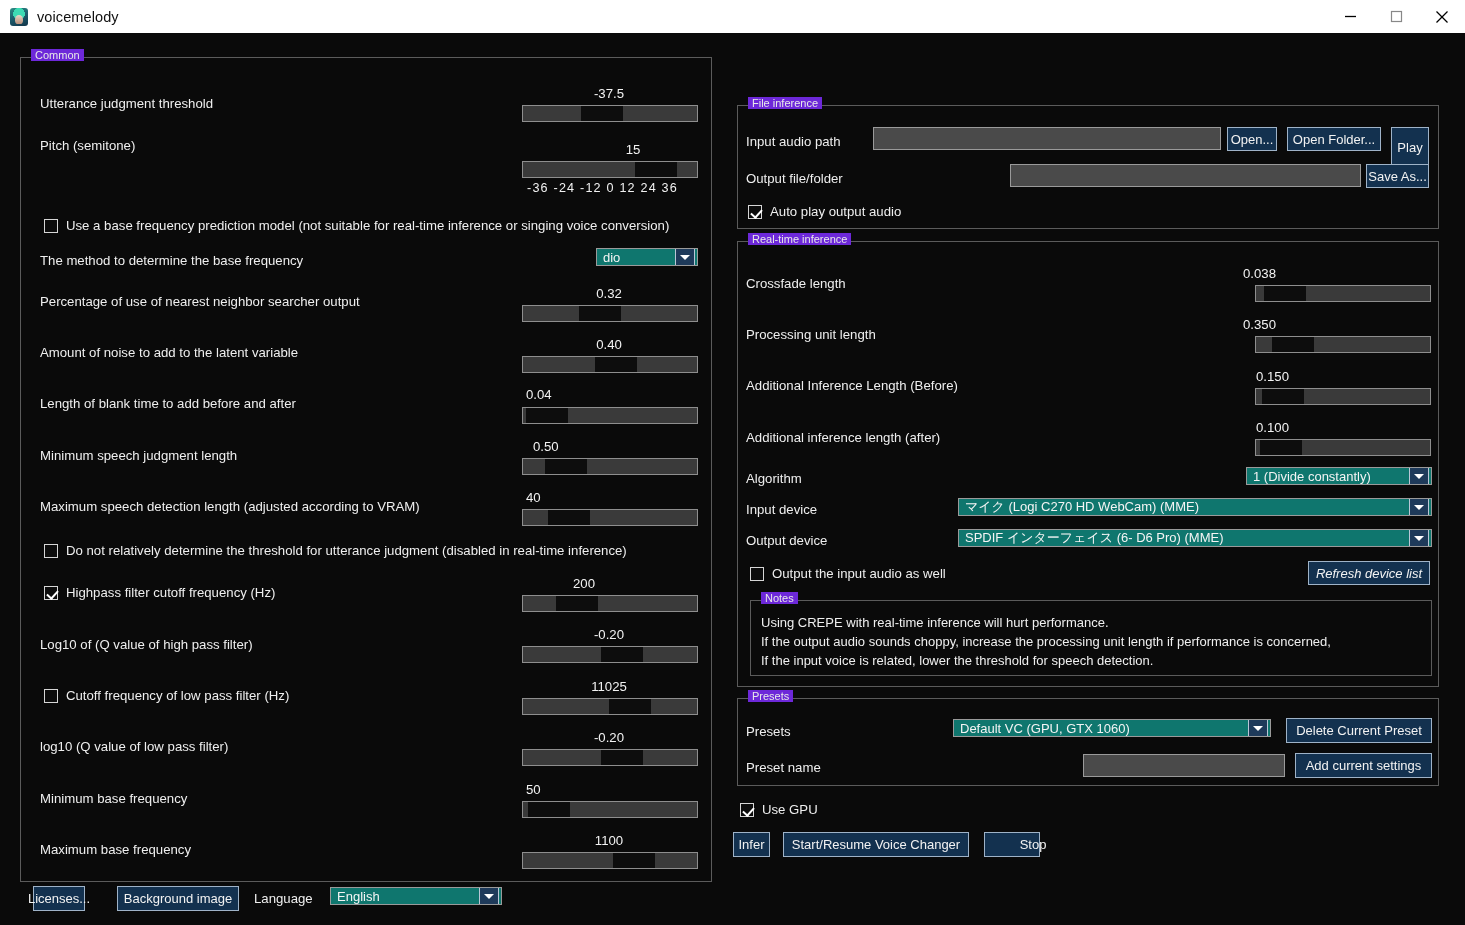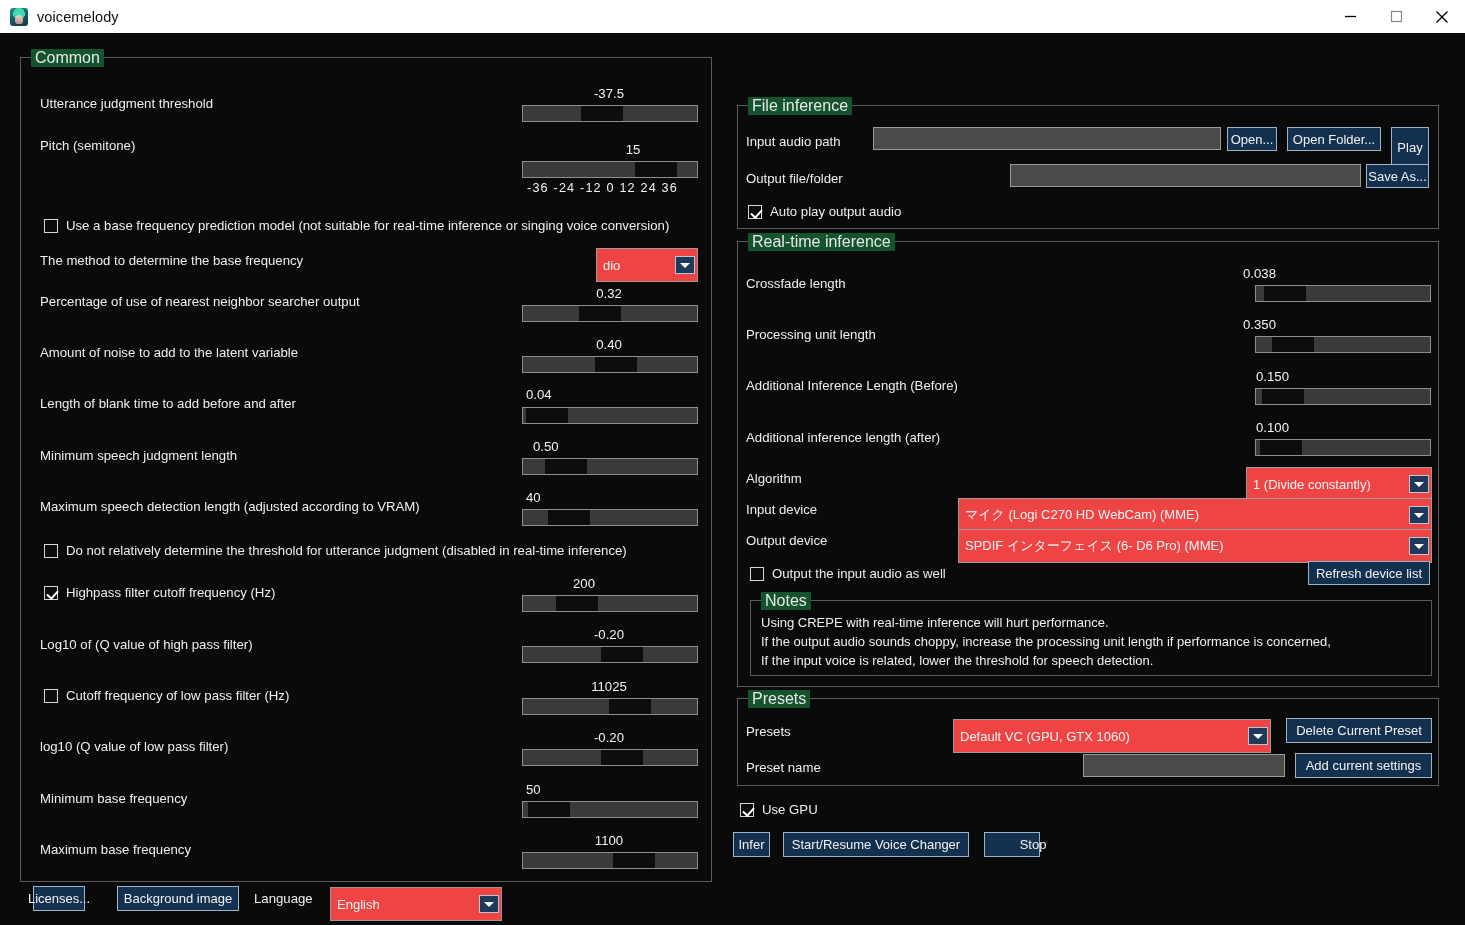--- a/index.html
+++ b/index.html
@@ -46,23 +46,23 @@
   .tb-btn svg { display:block; }
 
   
   .group {
     position:absolute;
     border:1px solid #5b5b5b;
     background:transparent;
   }
   .group > .legend {
     position:absolute; top:-9px; left:10px;
-    background:#14532d;
+    background:#6d28d9;
     padding:0 4px;
-    font-size:16px; color:#e8e8e8;
+    font-size:11px; color:#e8e8e8;
     white-space:nowrap;
   }
   .lbl {
     position:absolute;
     font-size:13.2px; color:#efefef;
     white-space:nowrap;
     line-height:16px;
   }
 
   
@@ -105,22 +105,22 @@
     width:5px; height:9px;
     border:solid #ffffff;
     border-width:0 2px 2px 0;
     transform:rotate(42deg);
   }
   .cbrow .cbtext { font-size:13.2px; color:#efefef; white-space:nowrap; }
 
   
   .combo {
     position:absolute;
-    height:34px;
-    background:#ef4444;
+    height:18px;
+    background:#0f766e;
     border:1px solid #9a9a9a;
     display:flex; align-items:center;
     overflow:hidden;
   }
   .combo .ctext {
     flex:1; padding-left:6px;
     font-size:13px; color:#f4f4f4;
     white-space:nowrap; overflow:hidden;
   }
   .combo .carrow {
@@ -373,21 +373,21 @@
       <div class="ctext">SPDIF インターフェイス (6- D6 Pro) (MME)</div>
       <div class="carrow">
           <i></i>
         </div>
     </div>
 
     <div class="cbrow" style="left:12px; top:324px;">
       <div class="cbox"></div>
       <div class="cbtext">Output the input audio as well</div>
     </div>
-    <div class="btn" style="left:570px; top:319px; width:122px; height:24px;">Refresh device list</div>
+    <div class="btn" style="left:570px; top:319px; width:122px; height:24px;font-style:italic;">Refresh device list</div>
 
     <div class="group" style="left:12px; top:358px; width:682px; height:76px;padding-left:12px;">
       <div class="legend">Notes</div>
       <div class="notes-text" style="left:10px; top:12px;">Using CREPE with real-time inference will hurt performance.</div>
       <div class="notes-text" style="left:10px; top:31px;">If the output audio sounds choppy, increase the processing unit length if performance is concerned,</div>
       <div class="notes-text" style="left:10px; top:50px;">If the input voice is related, lower the threshold for speech detection.</div>
     </div>
   </div>
 
   <div class="group" style="left:737px; top:698px; width:702px; height:88px;">

